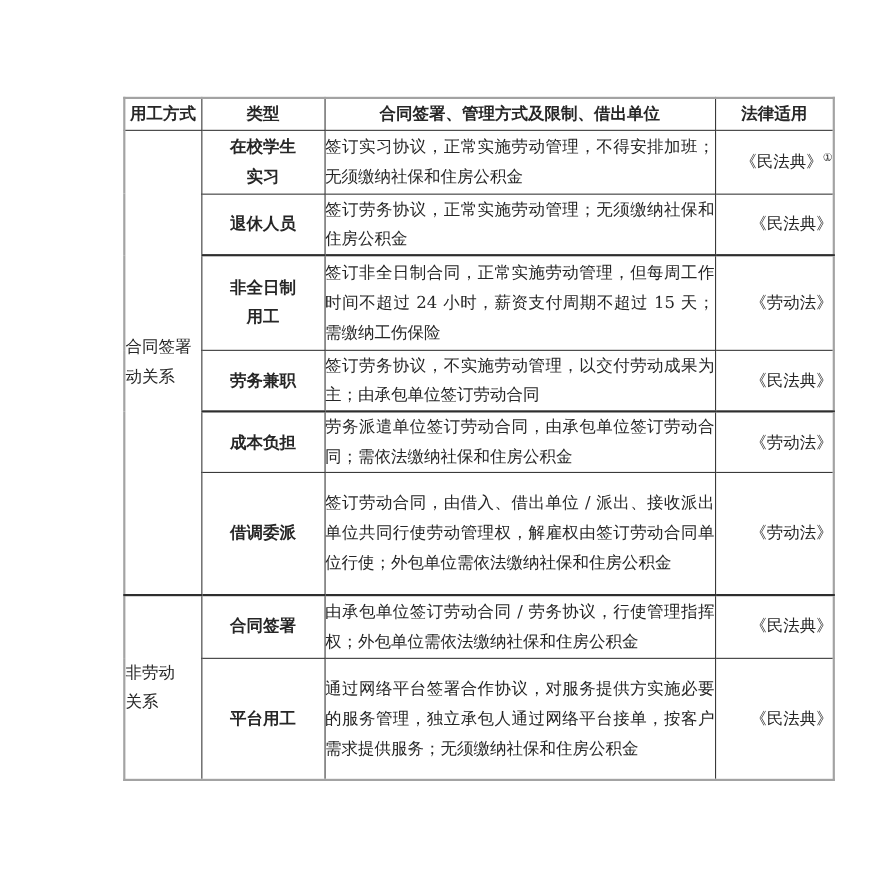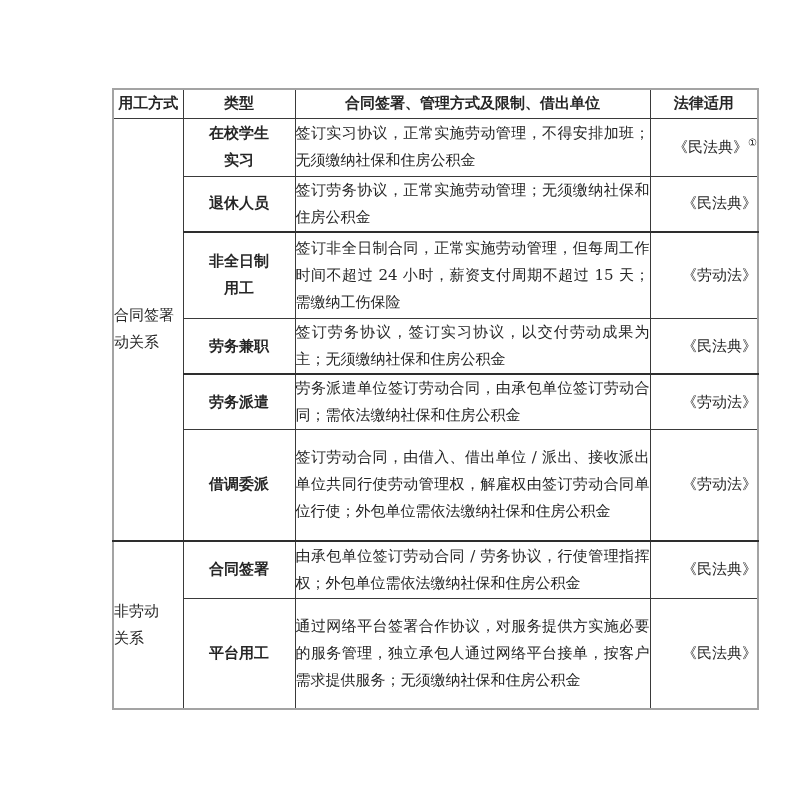--- a/index.html
+++ b/index.html
@@ -114,26 +114,26 @@
 
     <tr style="height:87px" class="thick-top">
       <td class="cell-type">非全日制
 用工</td>
       <td class="cell-desc">签订非全日制合同，正常实施劳动管理，但每周工作时间不超过 24 小时，薪资支付周期不超过 15 天；需缴纳工伤保险</td>
       <td class="cell-law">《劳动法》</td>
     </tr>
 
     <tr style="height:48px">
       <td class="cell-type">劳务兼职</td>
-      <td class="cell-desc">签订劳务协议，签订实习协议，以交付劳动成果为主；无须缴纳社保和住房公积金</td>
+      <td class="cell-desc">签订劳务协议，不实施劳动管理，以交付劳动成果为主；由承包单位签订劳动合同</td>
       <td class="cell-law">《民法典》</td>
     </tr>
 
     <tr style="height:55px" class="thick-top">
-      <td class="cell-type">劳务派遣</td>
+      <td class="cell-type">成本负担</td>
       <td class="cell-desc">劳务派遣单位签订劳动合同，由承包单位签订劳动合同；需依法缴纳社保和住房公积金</td>
       <td class="cell-law">《劳动法》</td>
     </tr>
 
     <tr style="height:111px">
       <td class="cell-type">借调委派</td>
       <td class="cell-desc">签订劳动合同，由借入、借出单位 / 派出、接收派出单位共同行使劳动管理权，解雇权由签订劳动合同单位行使；外包单位需依法缴纳社保和住房公积金</td>
       <td class="cell-law">《劳动法》</td>
     </tr>
 

